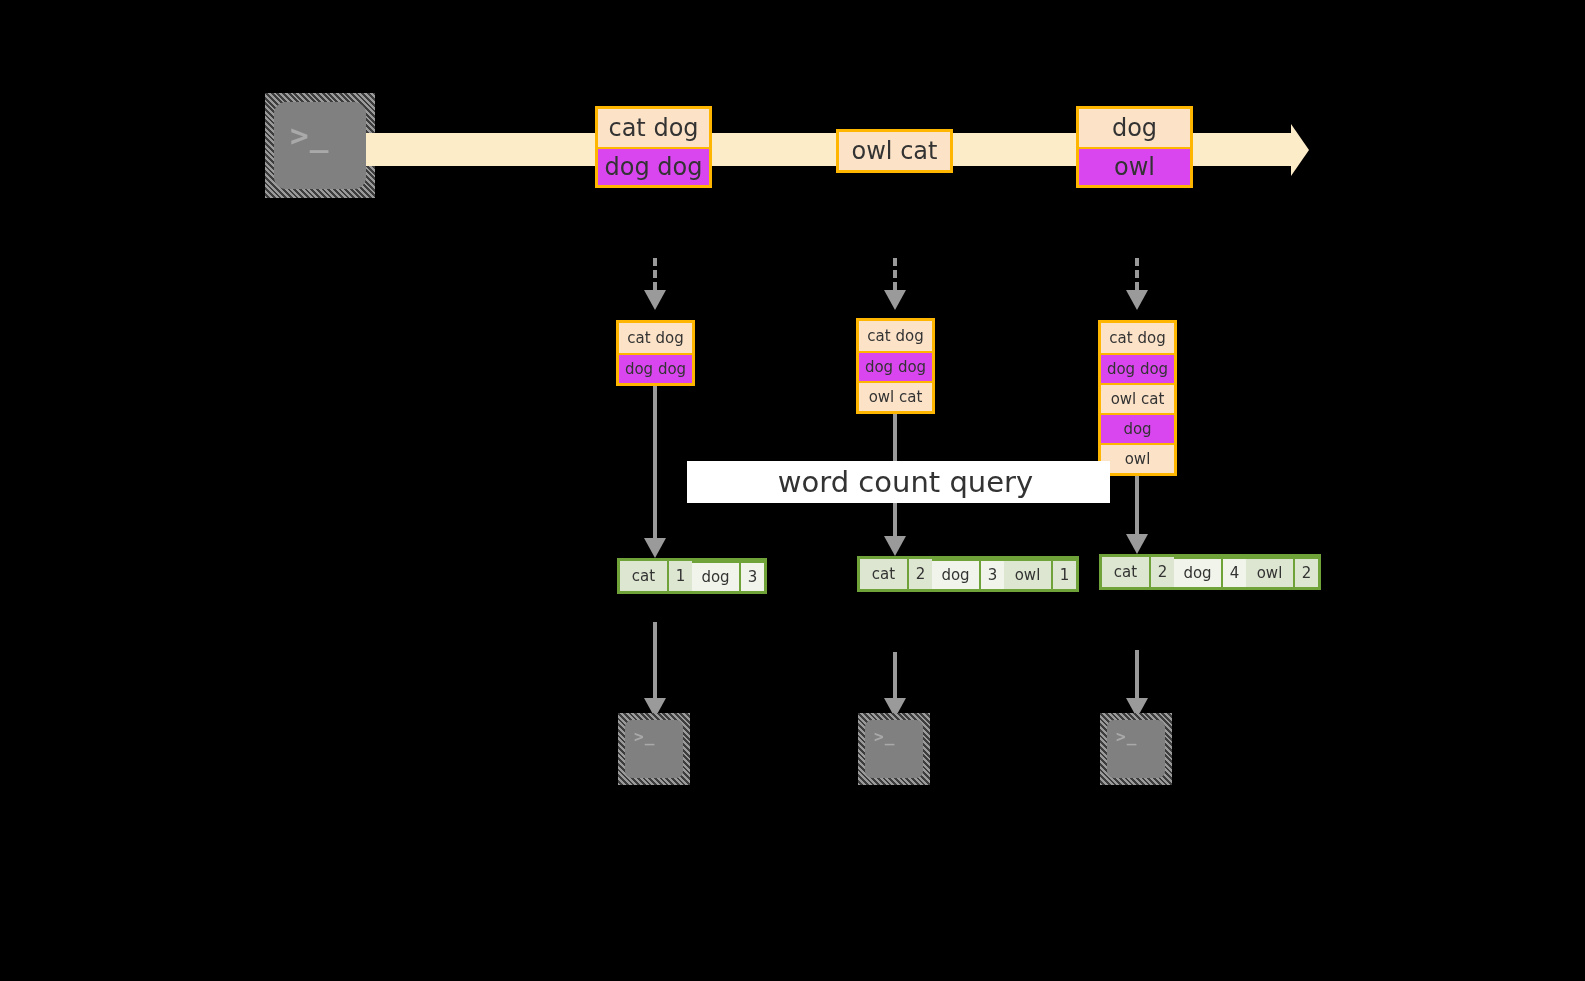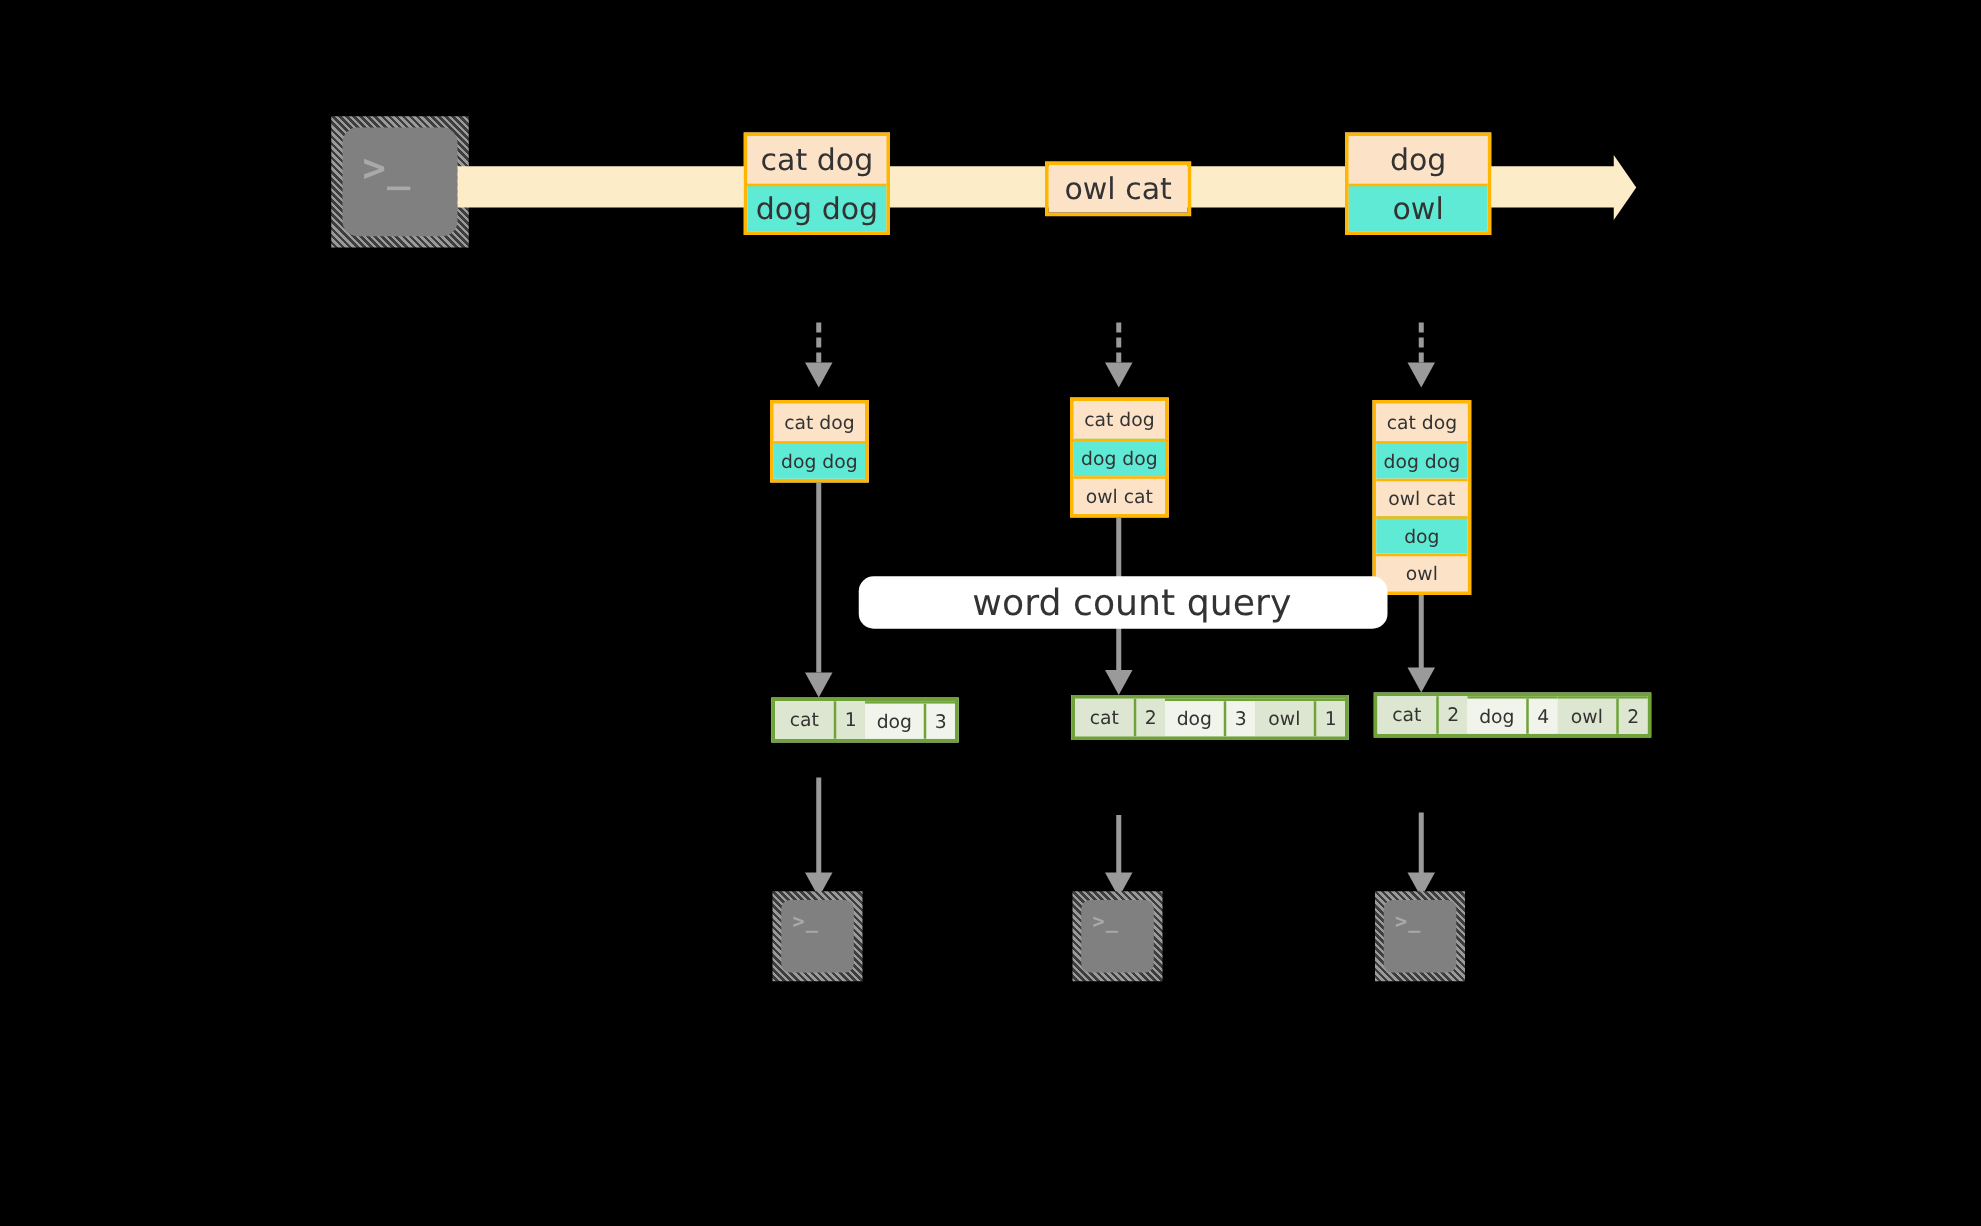--- a/index.html
+++ b/index.html
@@ -68,21 +68,21 @@
   }
   .msgbox .row {
     display: flex;
     align-items: center;
     justify-content: center;
     color: #333333;
     white-space: nowrap;
   }
   .msgbox .row + .row { border-top: 2px solid #ffb600; }
   .msgbox .row.shade-a { background: #fce3c8; }
-  .msgbox .row.shade-b { background: #5eead4; }
+  .msgbox .row.shade-b { background: #d946ef; }
 
   .msgbox.large .row { height: 38px; font-size: 24px; }
   .msgbox.large { width: 117px; }
   .msgbox.small-stack { width: 79px; border-width: 3px; }
   .msgbox.small-stack .row { height: 30px; font-size: 15px; }
   .msgbox.small-stack .row + .row { border-top: 2px solid #ffb600; }
 
   
   .resulttable {
     position: absolute;
@@ -272,17 +272,17 @@
 
   <div class="conn-line" style="left:1135px; top:650px; height:52px;"></div>
   <div class="conn-head" style="left:1126px; top:698px;"></div>
 
   <div class="terminal small" style="left:1100px; top:713px;">
     <div class="terminal-inner">
       <span class="terminal-glyph">&gt;_</span>
     </div>
   </div>
 
-  <div class="query-banner" style="left:687px; top:461px; width:423px; height:42px;border-radius:12px;">
+  <div class="query-banner" style="left:687px; top:461px; width:423px; height:42px;">
     <span class="label">word count query</span>
   </div>
 
 </div>
 
 </body></html>

